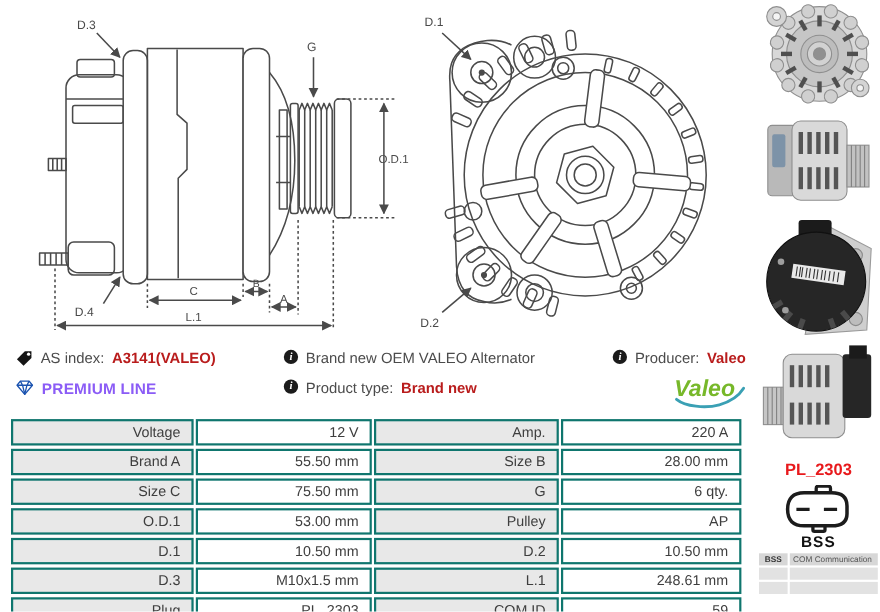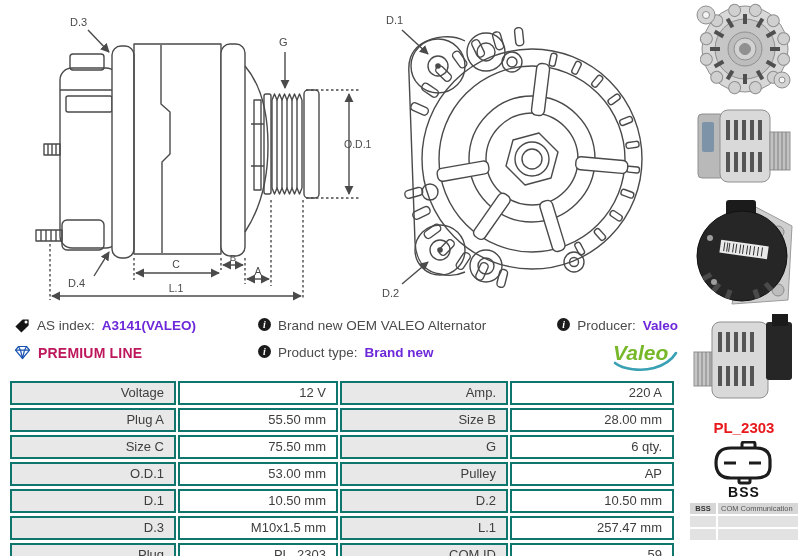--- a/index.html
+++ b/index.html
@@ -3,25 +3,25 @@
 <meta charset="utf-8">
 <style>
   * { margin:0; padding:0; box-sizing:border-box; }
   html,body { width:800px; height:556px; }
   body { background:#fff; font-family:"Liberation Sans",sans-serif; position:relative; overflow:hidden; color:#3e3e3e; }
   .abs { position:absolute; }
   svg text { font-family:"Liberation Sans",sans-serif; }
 
   
   .info-item { display:flex; gap:7px; font-size:13.5px; color:#4b4b4b; white-space:nowrap; }
-  .info-item b { color:#6d28d9; }
+  .info-item b { color:#b91c1c; }
   .iicon { width:13px; height:13px; border-radius:50%; background:#1b1b1b; color:#fff;
            display:inline-flex; align-items:center; justify-content:center;
            font-family:"Liberation Serif",serif; font-style:italic; font-weight:bold; font-size:10px; flex:none; }
-  .premium { color:#be185d; font-weight:bold; font-size:14px; letter-spacing:.2px; }
+  .premium { color:#8b5cf6; font-weight:bold; font-size:14px; letter-spacing:.2px; }
 
   
   table.spec { position:absolute; left:8px; top:378px; width:668px; border-collapse:separate; border-spacing:2px 3px; table-layout:fixed; }
   table.spec td { border:2px solid #0f766e; height:20px; line-height:20px; font-size:13px;
                   text-align:right; padding:0 10px 0 0; overflow:hidden; color:#3e3e3e; }
   td.lbl { background:#e8e8e8; }
   td.val { background:#fff; }
 
   
   .sidebar { position:absolute; left:688px; top:0; width:112px; height:556px; }
@@ -243,21 +243,21 @@
         <col style="width:164px">
       </colgroup>
     <tbody>
       <tr>
         <td class="lbl">Voltage</td>
         <td class="val">12 V</td>
         <td class="lbl">Amp.</td>
         <td class="val">220 A</td>
       </tr>
       <tr>
-        <td class="lbl">Plug A</td>
+        <td class="lbl">Brand A</td>
         <td class="val">55.50 mm</td>
         <td class="lbl">Size B</td>
         <td class="val">28.00 mm</td>
       </tr>
       <tr>
         <td class="lbl">Size C</td>
         <td class="val">75.50 mm</td>
         <td class="lbl">G</td>
         <td class="val">6 qty.</td>
       </tr>
@@ -270,21 +270,21 @@
       <tr>
         <td class="lbl">D.1</td>
         <td class="val">10.50 mm</td>
         <td class="lbl">D.2</td>
         <td class="val">10.50 mm</td>
       </tr>
       <tr>
         <td class="lbl">D.3</td>
         <td class="val">M10x1.5 mm</td>
         <td class="lbl">L.1</td>
-        <td class="val">257.47 mm</td>
+        <td class="val">248.61 mm</td>
       </tr>
       <tr>
         <td class="lbl">Plug</td>
         <td class="val">PL_2303</td>
         <td class="lbl">COM ID</td>
         <td class="val">59</td>
       </tr>
     </tbody>
   </table>
 

